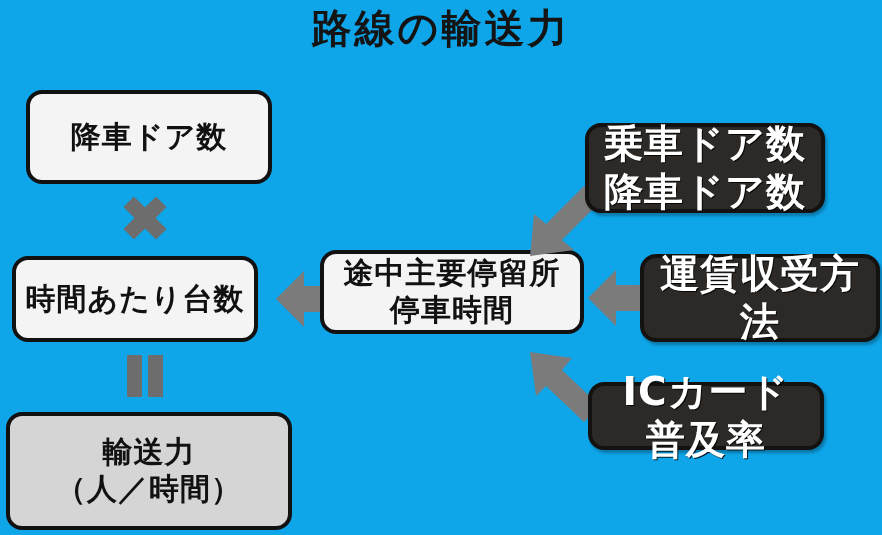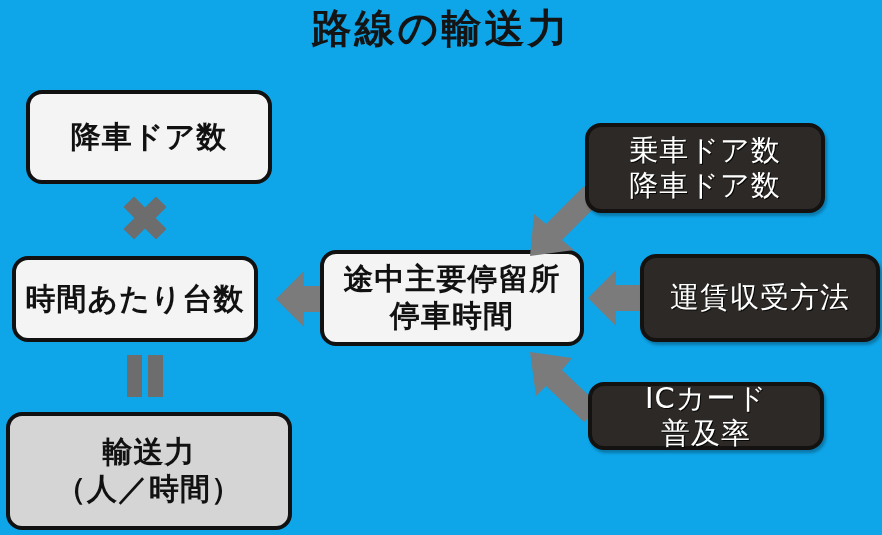--- a/index.html
+++ b/index.html
@@ -65,22 +65,22 @@
     font-size: 30px;
     font-weight: 700;
     letter-spacing: 1px;
   }
 
   
   .node.dark {
     background: #2d2926;
     border: 4px solid #141210;
     color: #ffffff;
-    font-size: 29px;
-    font-weight: 400;
+    font-size: 39px;
+    font-weight: 700;
     letter-spacing: 1px;
     text-shadow: 1px 1px 0 rgba(0,0,0,.85);
     box-shadow: 2px 3px 3px rgba(0,0,0,.28);
   }
 
   
   .op {
     position: absolute;
     color: #6d6d6d;
   }
@@ -150,21 +150,21 @@
     <span>輸送力
 （人／時間）</span>
   </div>
 
   <div class="arrow" style="left:276px; top:267px; width:62px; height:64px;">
     <svg width="62" height="64" viewBox="0 0 62 64">
       <polygon class="body" points="0,32 28,4 28,19 62,19 62,45 28,45 28,60"></polygon>
     </svg>
   </div>
 
-  <div class="node light" style="left:320px; top:250px; width:264px; height:96px;">
+  <div class="node light" style="left:320px; top:250px; width:264px; height:84px;">
     <span>途中主要停留所
 停車時間</span>
   </div>
 
   <div class="arrow" style="left:588px; top:266px; width:60px; height:64px;">
     <svg width="60" height="64" viewBox="0 0 60 64">
       <polygon class="body" points="0,32 28,4 28,19 60,19 60,45 28,45 28,60"></polygon>
     </svg>
   </div>
 

